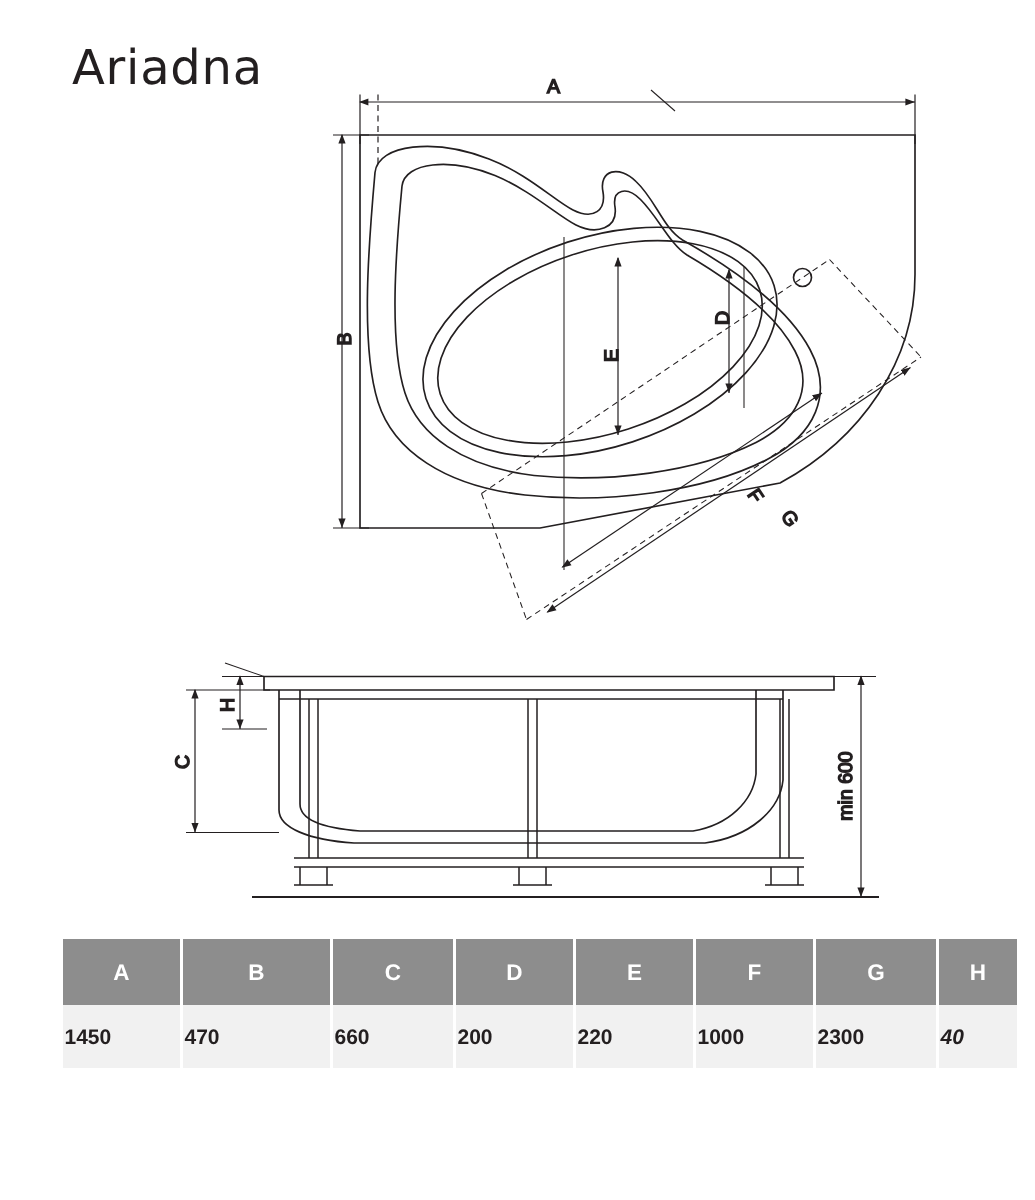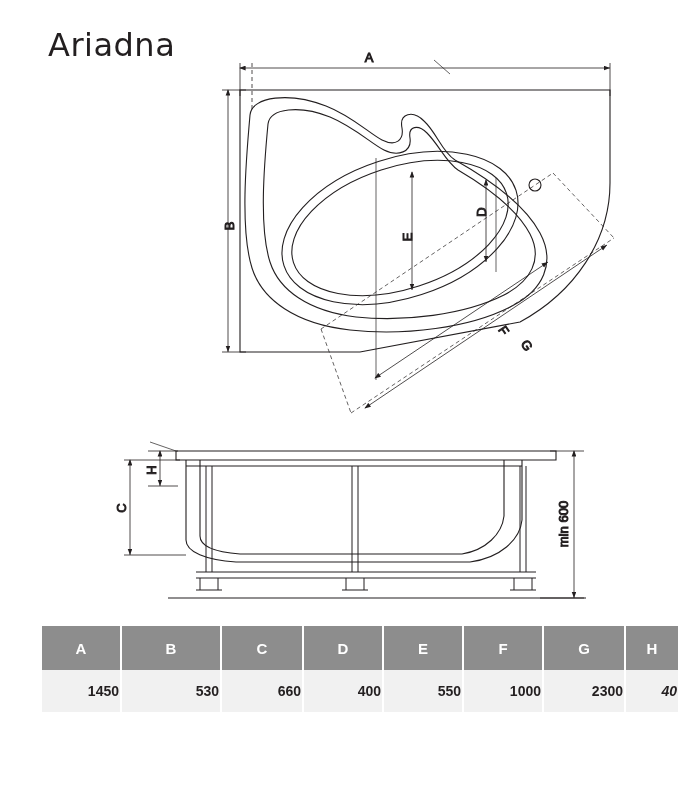--- a/index.html
+++ b/index.html
@@ -66,21 +66,21 @@
     vertical-align: middle;
   }
   table.dims th:last-child { border-right: none; }
   table.dims td {
     background: #f1f1f1;
     color: #231f20;
     font-weight: bold;
     font-size: 14px;
     height: 40px;
     border-right: 2px solid #ffffff;
-    text-align: right;
+    text-align: left;
     vertical-align: middle;
   }
   table.dims td:last-child { border-right: none; font-style: italic; }
 </style>
 </head>
 <body>
 
 <div id="page">
 
   <div class="title">Ariadna</div>
@@ -231,24 +231,24 @@
           <th style="width:76px">D</th>
           <th style="width:76px">E</th>
           <th style="width:76px">F</th>
           <th style="width:78px">G</th>
           <th style="width:50px">H</th>
         </tr>
       </thead>
       <tbody>
         <tr>
           <td>1450</td>
-          <td>530</td>
+          <td>470</td>
           <td>660</td>
-          <td>400</td>
-          <td>550</td>
+          <td>200</td>
+          <td>220</td>
           <td>1000</td>
           <td>2300</td>
           <td>40</td>
         </tr>
       </tbody>
     </table>
   </div>
 
 </div>
 

